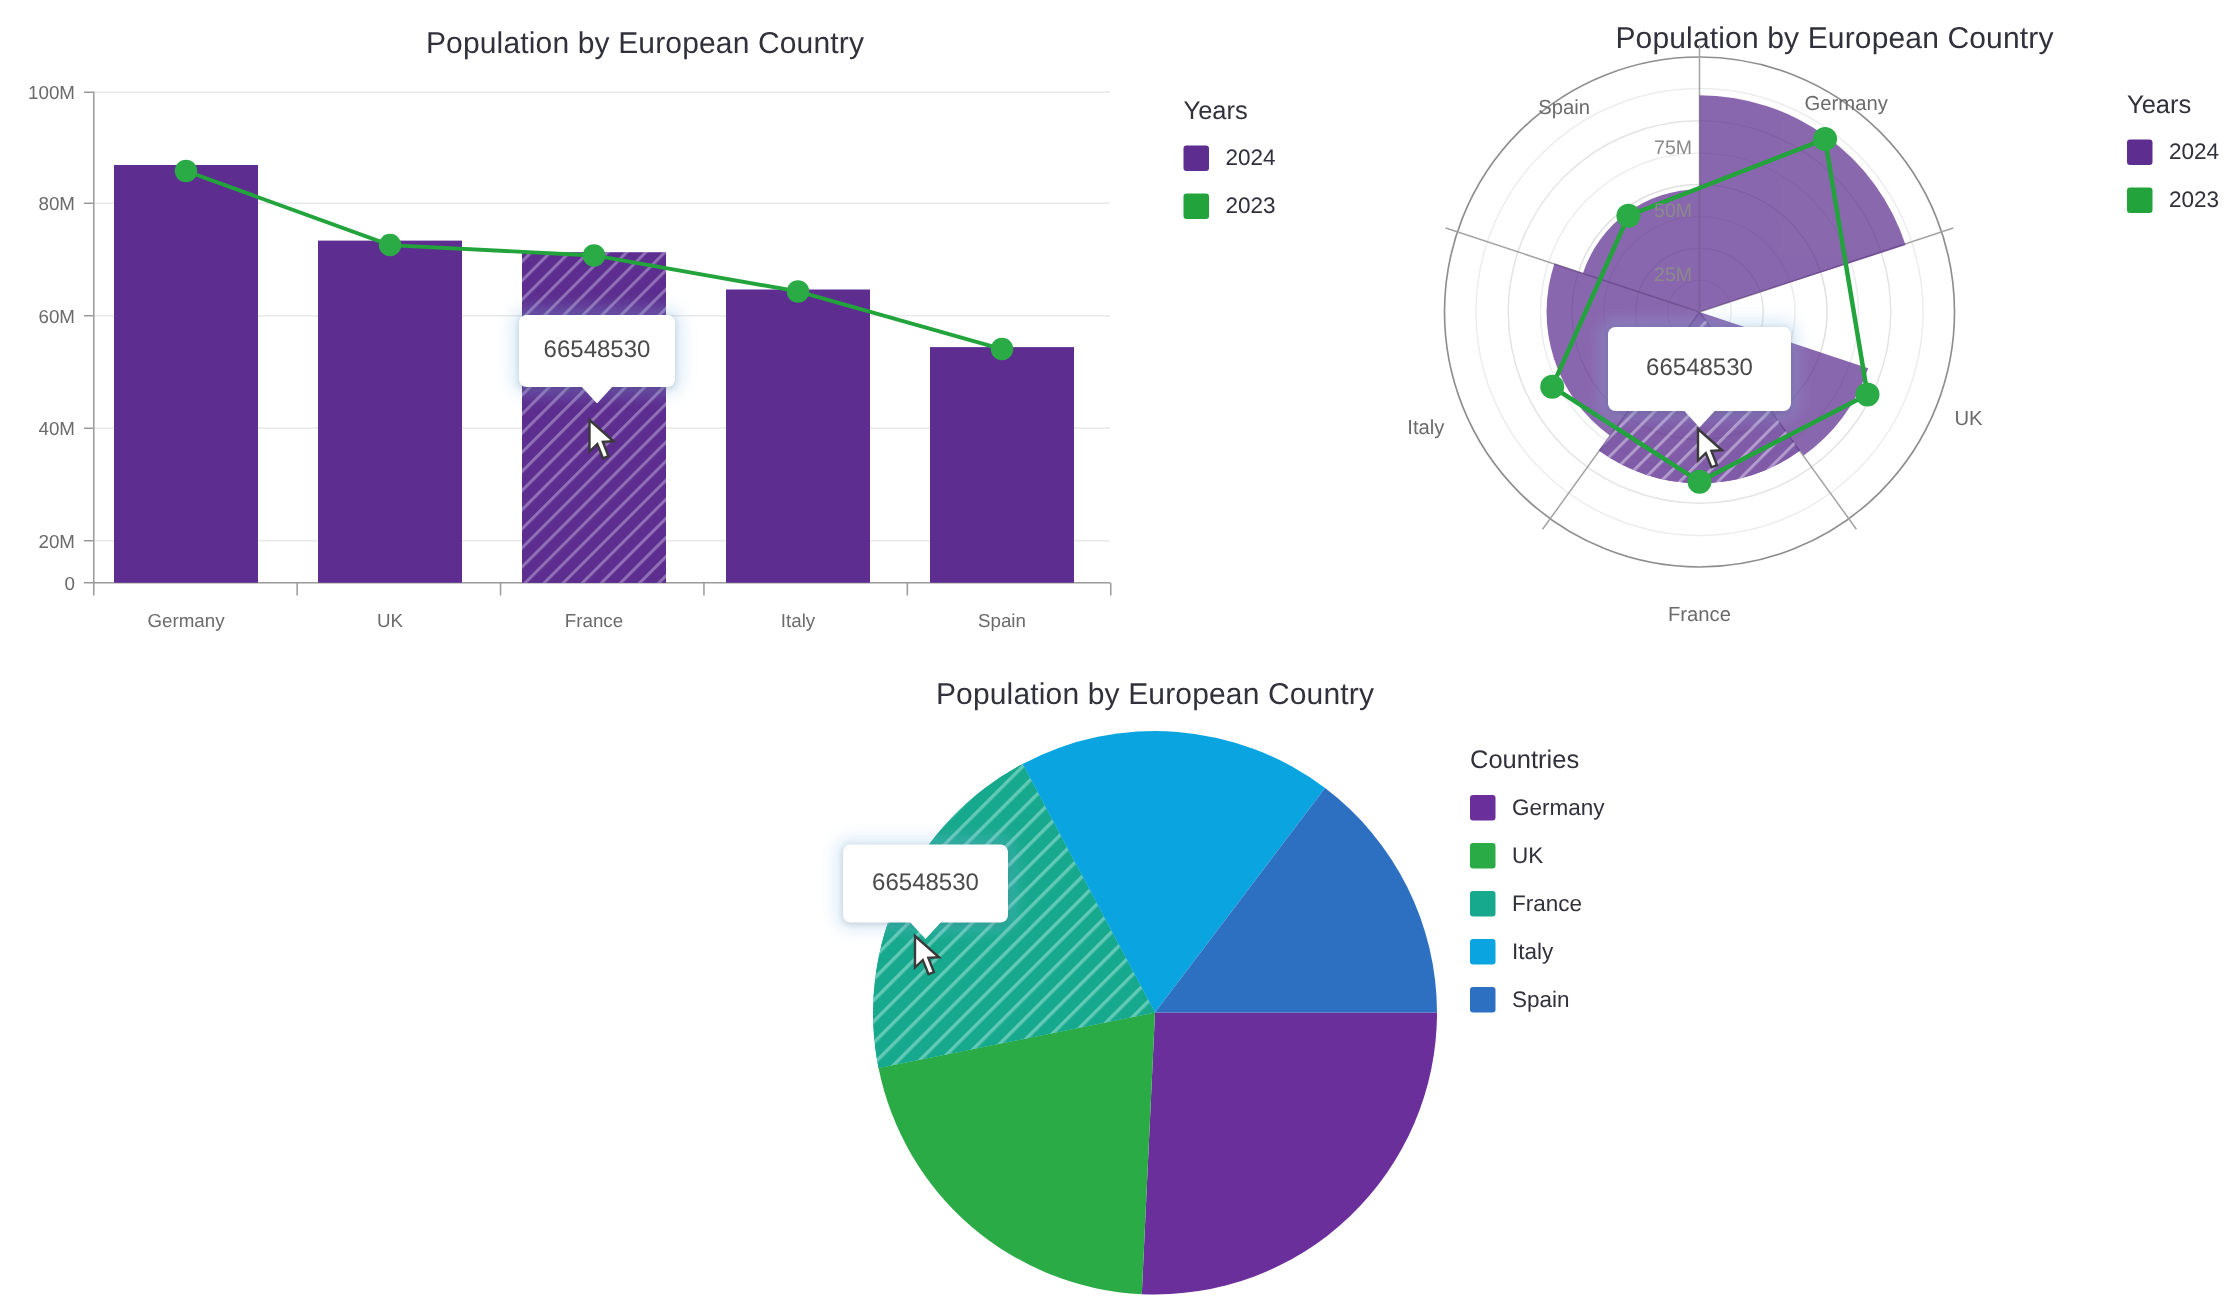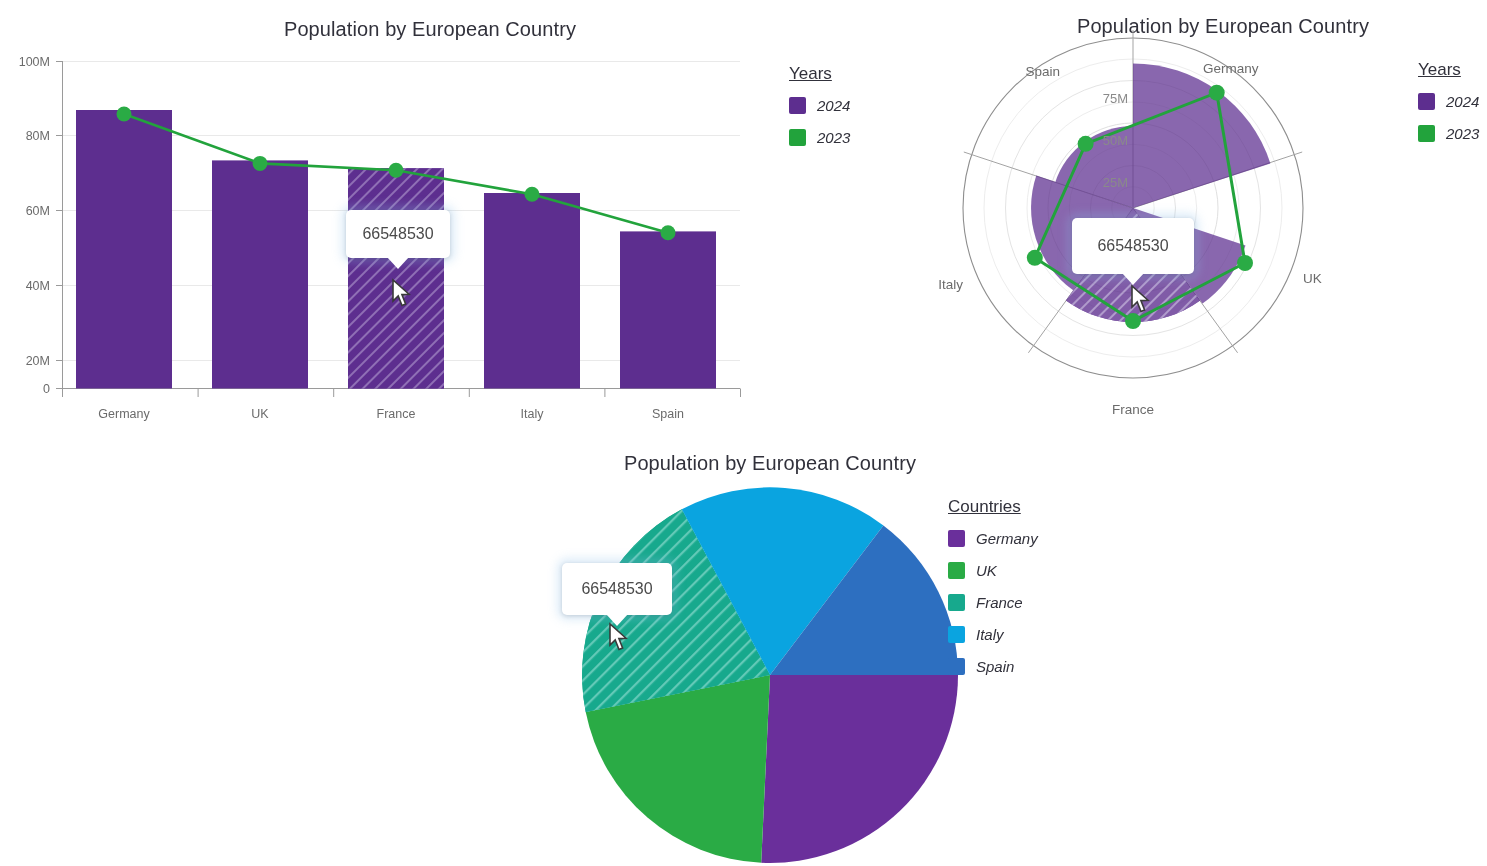--- a/index.html
+++ b/index.html
@@ -24,27 +24,25 @@
     white-space:nowrap;
   }
 
   
   .legend { position:absolute; }
   .legend-title {
     font-size:17px;
     color:#31313b;
     margin-bottom:12px;
     white-space:nowrap;
-    text-decoration:underline;
   }
   .legend-item {
     display:flex; align-items:center;
     margin-bottom:14px;
     height:18px;
-    font-style:italic;
   }
   .legend-swatch {
     width:17px; height:17px;
     border-radius:2px;
     margin-right:11px;
     flex:0 0 auto;
   }
   .legend-label {
     font-size:15px;
     color:#31313b;
@@ -306,21 +304,21 @@
 
   <div class="tooltip" style="left:122px; top:123px; width:110px; height:52px;">
     <span>66548530</span>
     <span class="notch"></span>
   </div>
 
   <svg class="cursor" style="left:168px; top:183px;" width="22" height="30" viewBox="0 0 22 30">
     <path d="M2,1 L2,22 L7.2,17 L11,26.5 L14.6,25 L10.9,15.6 L18,15.2 Z" fill="#ffffff" stroke="#3a3a3a" stroke-width="1.6"></path>
   </svg>
 
-  <div class="legend" style="left:508px; top:57px;">
+  <div class="legend" style="left:540px; top:57px;">
     <div class="legend-title">Countries</div>
     <div class="legend-item">
       <span class="legend-swatch" style="background:#6a2f9b;"></span>
       <span class="legend-label">Germany</span>
     </div>
     <div class="legend-item">
       <span class="legend-swatch" style="background:#2aab45;"></span>
       <span class="legend-label">UK</span>
     </div>
     <div class="legend-item">

